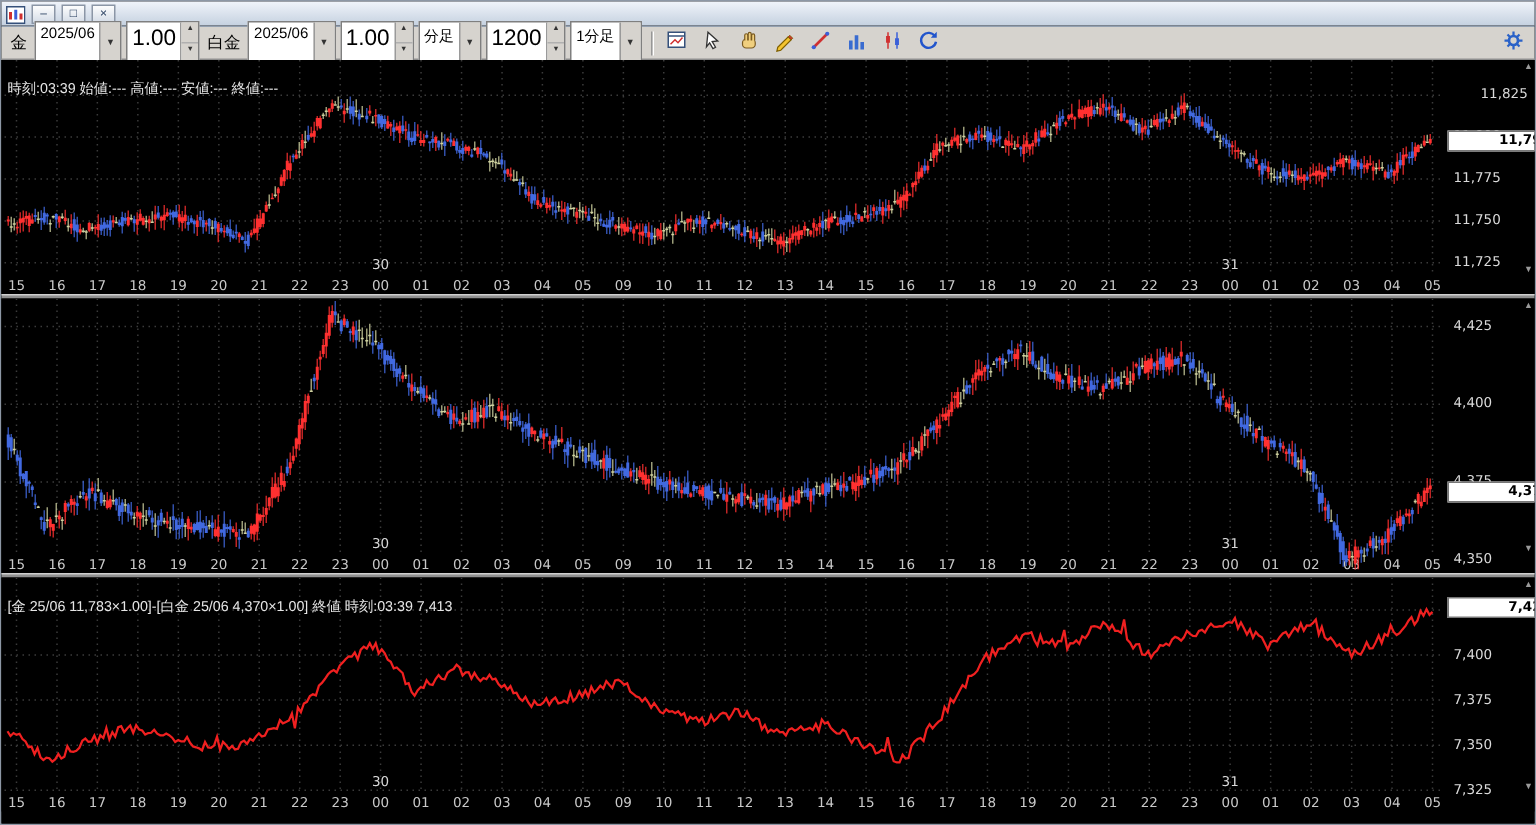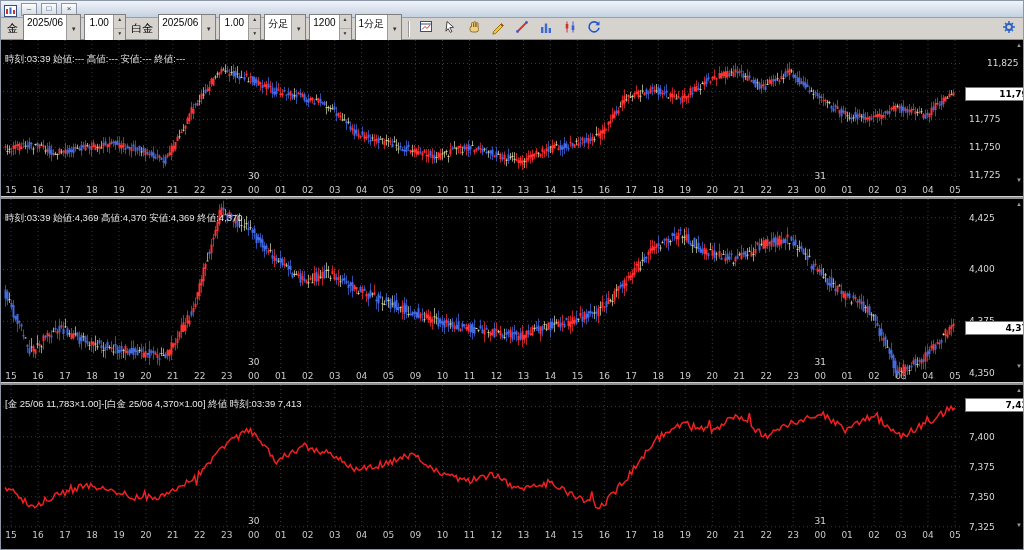--- a/index.html
+++ b/index.html
@@ -14,21 +14,21 @@
   .tb-btn{width:16px;height:13px;font-size:8px;line-height:10px;color:#1d3557;text-align:center;
     background:linear-gradient(#fdfdfd,#d4dce7);border:1px solid #8b96a6;cursor:default;padding:0;}
   
   .toolbar{height:22px;flex:0 0 22px;background:#d6d3ce;border-bottom:1px solid #8f8f8f;
     display:flex;align-items:center;gap:3px;padding:0 4px;}
   .tl-label{font-size:11px;color:#000;padding:0 2px;white-space:nowrap;}
   .combo,.spin{display:flex;height:30px;border:1px solid #7f7f7f;background:#fff;align-items:stretch;}
   .combo-val{font-size:10px;padding:2px 3px 0 3px;white-space:nowrap;}
   .combo-btn{width:14px;background:#d6d3ce;border-left:1px solid #9a9a9a;font-size:6px;color:#333;
     display:flex;align-items:center;justify-content:center;}
-  .spin-val{font-size:10px;padding:2px 3px 0 3px;min-width:28px;text-align:center;}
+  .spin-val{font-size:15px;padding:2px 3px 0 3px;min-width:28px;text-align:right;}
   .spin-btns{display:flex;flex-direction:column;width:12px;border-left:1px solid #9a9a9a;}
   .spin-btns span{flex:1;font-size:5px;line-height:8px;text-align:center;background:#d6d3ce;color:#333;}
   .spin-btns span + span{border-top:1px solid #b0b0b0;}
   .vsep{width:1px;height:16px;background:#979797;box-shadow:1px 0 0 #fff;margin:0 3px;}
   .icon-btn{width:21px;height:19px;background:#d6d3ce;border:1px solid #d6d3ce;
     display:flex;align-items:center;justify-content:center;padding:0;}
   .spacer{flex:1;}
   
   .charts{flex:1;background:#000;position:relative;}
   .panel{position:relative;background:#000;overflow:hidden;}
@@ -272,21 +272,20 @@
           <text x="954" y="180" fill="#c9c9c9" font-size="9" font-family="DejaVu Sans, sans-serif" text-anchor="middle">05</text>
           <text x="252.74285714285713" y="166" fill="#d8d8d8" font-size="9" font-family="DejaVu Sans, sans-serif" text-anchor="middle">30</text>
           <text x="819.1428571428571" y="166" fill="#d8d8d8" font-size="9" font-family="DejaVu Sans, sans-serif" text-anchor="middle">31</text>
           <path d="M32.5 145.6V158.5M34.5 150.2V159.4M38.5 141.5V153.4M42.5 134.7V150.5M46.5 131.1V142.8M48.5 133.4V144.7M56.5 129.7V139.9M60.5 122.0V130.1M70.5 129.0V140.6M72.5 131.3V140.6M90.5 138.4V152.6M92.5 142.0V154.4M110.5 142.1V153.1M124.5 145.1V161.3M126.5 149.1V156.4M142.5 147.4V159.1M144.5 144.2V162.1M154.5 151.9V156.2M156.5 149.3V165.6M166.5 150.0V160.6M168.5 150.1V162.1M170.5 136.6V161.2M172.5 143.5V149.6M174.5 138.9V151.6M176.5 131.5V149.7M178.5 132.4V141.1M180.5 119.2V139.4M182.5 116.0V133.3M184.5 119.1V135.7M186.5 111.5V128.8M188.5 116.6V128.0M192.5 102.6V117.6M194.5 98.5V110.1M196.5 92.6V105.9M198.5 80.5V101.3M200.5 76.1V93.8M202.5 63.9V87.7M204.5 63.4V77.1M210.5 40.1V60.9M212.5 34.9V47.9M214.5 27.0V39.1M216.5 16.6V39.9M218.5 5.3V27.0M220.5 4.5V19.3M228.5 10.7V19.2M234.5 15.3V29.1M267.5 49.1V55.8M273.5 50.0V68.3M283.5 58.0V69.1M297.5 71.6V79.3M301.5 71.7V86.5M305.5 80.4V85.2M309.5 76.5V81.4M313.5 67.1V86.8M317.5 68.5V86.7M321.5 67.5V86.7M331.5 66.4V75.5M333.5 69.5V81.7M337.5 70.7V87.1M353.5 85.4V92.5M355.5 87.9V95.2M361.5 86.6V100.4M365.5 91.9V103.2M373.5 85.6V96.6M401.5 101.3V120.4M419.5 113.1V121.8M425.5 111.7V120.1M427.5 110.3V124.0M429.5 112.2V127.6M431.5 117.6V130.5M445.5 115.0V128.0M453.5 123.2V133.2M459.5 129.2V132.9M465.5 124.5V132.0M467.5 124.3V134.8M483.5 122.4V143.4M489.5 131.8V142.5M491.5 129.6V137.4M495.5 123.4V137.5M499.5 126.8V139.9M509.5 127.8V144.6M517.5 132.9V146.2M521.5 126.0V148.2M523.5 135.5V144.4M525.5 130.8V145.8M529.5 128.4V136.8M531.5 126.3V137.3M539.5 126.9V142.5M547.5 122.8V131.1M557.5 120.3V127.8M561.5 115.7V132.7M567.5 117.1V130.6M569.5 116.5V135.0M571.5 111.5V132.5M573.5 117.1V126.6M579.5 106.8V119.5M583.5 111.9V124.2M597.5 106.0V124.2M601.5 96.4V112.5M603.5 107.0V113.2M607.5 92.1V105.4M613.5 89.3V105.2M617.5 87.2V99.9M623.5 78.6V97.1M625.5 76.7V92.4M627.5 72.9V81.9M629.5 72.7V81.6M631.5 70.3V85.1M633.5 62.3V78.5M635.5 62.4V73.5M637.5 59.1V73.4M647.5 50.6V64.4M649.5 41.0V61.3M651.5 40.6V54.6M653.5 42.0V55.2M655.5 44.3V55.0M665.5 38.4V48.7M675.5 33.4V45.7M677.5 30.0V47.7M685.5 28.3V43.6M703.5 44.8V60.5M705.5 48.8V61.0M711.5 46.3V60.5M718.5 44.5V59.9M724.5 51.8V65.2M734.5 56.7V67.3M740.5 45.9V60.9M750.5 45.4V57.7M754.5 42.0V57.5M756.5 42.7V46.5M762.5 37.9V50.1M764.5 39.6V54.3M766.5 36.9V50.1M770.5 33.5V51.0M776.5 32.4V48.7M778.5 35.9V51.3M780.5 32.9V49.4M786.5 28.3V45.6M814.5 60.0V67.8M816.5 67.4V75.4M818.5 65.8V75.9M836.5 86.5V96.2M842.5 92.0V99.5M844.5 91.8V108.2M854.5 95.4V102.8M856.5 100.1V108.5M860.5 94.9V110.6M866.5 100.1V118.7M882.5 132.8V148.3M898.5 162.7V177.9M902.5 160.6V180.6M904.5 165.3V180.5M912.5 158.5V166.4M920.5 158.5V170.6M924.5 147.4V170.7M930.5 141.8V152.0M932.5 140.8V154.4M936.5 140.1V145.7M938.5 140.5V150.1M944.5 129.2V143.7M946.5 131.5V139.9M948.5 126.2V135.7M950.5 119.7V137.3M952.5 120.0V133.1" stroke="#ff3030" fill="none" stroke-width="1" stroke-opacity="0.75"></path>
           <path d="M4.5 85.9V107.6M6.5 90.4V106.1M10.5 101.2V111.3M12.5 101.1V123.6M14.5 116.3V122.0M16.5 115.0V133.1M18.5 121.4V129.7M20.5 124.2V132.1M22.5 130.5V140.4M26.5 145.3V153.8M28.5 141.1V157.3M44.5 135.9V141.3M50.5 131.3V144.3M54.5 121.5V133.6M58.5 119.9V141.4M62.5 123.1V140.6M66.5 127.4V138.4M76.5 132.9V141.4M78.5 132.4V148.3M80.5 133.8V150.6M84.5 136.3V148.8M86.5 135.6V147.4M98.5 139.0V145.8M100.5 141.3V154.2M104.5 144.9V159.5M106.5 140.4V151.7M114.5 137.2V154.9M116.5 146.1V160.5M118.5 146.0V160.1M120.5 142.4V159.9M128.5 149.5V157.4M130.5 141.6V154.7M132.5 141.1V160.5M134.5 147.7V159.5M136.5 145.0V156.4M140.5 144.5V160.2M146.5 153.8V158.9M148.5 141.9V166.0M150.5 150.4V156.4M152.5 147.4V160.5M158.5 153.7V166.9M164.5 153.1V159.6M190.5 106.8V118.4M208.5 50.3V60.5M222.5 1.7V17.7M226.5 13.8V23.7M230.5 13.7V19.7M232.5 20.2V28.5M236.5 14.8V33.4M247.5 21.7V36.8M251.5 29.0V40.6M253.5 26.3V40.0M255.5 34.2V49.8M257.5 34.7V44.2M259.5 34.1V48.2M261.5 35.9V52.7M263.5 42.9V58.6M265.5 44.6V55.4M271.5 50.7V64.9M275.5 55.7V65.0M279.5 51.6V69.4M281.5 57.8V68.6M287.5 62.5V77.5M289.5 60.8V75.3M291.5 72.7V79.7M299.5 70.3V87.3M303.5 71.8V83.8M315.5 68.6V86.5M323.5 65.9V80.2M335.5 74.3V85.6M341.5 75.8V85.4M343.5 73.9V85.3M345.5 76.5V85.5M347.5 81.6V96.2M349.5 82.3V93.7M351.5 76.7V98.4M359.5 86.2V93.5M363.5 86.5V92.2M367.5 93.7V107.3M369.5 84.3V99.4M375.5 97.2V110.4M377.5 93.0V112.9M379.5 92.3V100.0M385.5 94.0V106.6M389.5 99.0V113.2M393.5 96.2V113.6M395.5 94.1V113.0M397.5 103.9V115.2M403.5 98.2V121.1M405.5 99.9V119.4M409.5 106.8V116.7M411.5 112.1V117.6M413.5 110.1V120.6M415.5 112.8V119.8M417.5 104.6V119.5M421.5 109.3V122.7M437.5 111.7V130.1M439.5 118.7V128.2M441.5 116.3V133.1M443.5 119.0V135.0M447.5 119.2V133.0M451.5 118.9V133.1M455.5 118.7V130.7M457.5 114.6V132.7M461.5 121.9V132.4M463.5 125.2V129.6M469.5 123.2V138.2M471.5 123.3V140.6M473.5 120.3V137.6M479.5 120.7V130.4M481.5 126.1V134.8M485.5 126.0V130.9M493.5 123.4V139.3M501.5 134.4V140.5M505.5 129.6V142.6M507.5 130.1V138.5M511.5 127.7V142.8M513.5 126.0V140.9M515.5 131.3V142.3M519.5 128.8V141.8M527.5 125.5V138.7M535.5 122.1V132.1M537.5 119.5V134.4M541.5 126.0V137.4M549.5 119.1V138.9M551.5 119.4V130.4M559.5 118.1V131.9M563.5 121.6V129.0M565.5 118.4V121.3M575.5 111.5V126.1M581.5 109.6V128.5M585.5 110.3V125.4M587.5 111.8V122.7M589.5 104.6V117.6M591.5 112.4V119.3M595.5 106.7V122.4M605.5 94.6V114.3M619.5 82.7V89.9M621.5 81.7V93.9M643.5 54.6V63.9M645.5 57.3V63.8M657.5 36.4V54.3M663.5 39.1V46.3M667.5 36.7V51.8M671.5 33.6V42.4M673.5 27.9V41.9M679.5 27.9V36.0M687.5 28.9V45.2M689.5 41.5V47.3M693.5 38.2V49.0M697.5 36.6V53.2M699.5 47.0V54.3M701.5 42.7V56.3M707.5 53.5V60.4M713.5 43.6V63.0M720.5 53.9V60.8M726.5 49.4V64.6M728.5 52.1V63.1M730.5 51.1V60.9M736.5 50.0V60.3M742.5 48.9V58.6M744.5 51.7V60.3M758.5 39.5V53.8M768.5 42.2V52.9M772.5 33.3V48.1M774.5 35.7V53.4M782.5 38.7V44.4M784.5 38.3V51.1M790.5 36.7V42.4M792.5 35.8V50.1M794.5 35.8V48.5M800.5 43.0V52.7M802.5 49.1V55.8M806.5 50.1V66.9M810.5 64.8V73.4M812.5 61.9V75.7M820.5 65.1V77.6M826.5 79.2V90.9M828.5 76.7V93.0M830.5 70.3V91.9M834.5 81.8V96.8M840.5 84.6V102.7M846.5 93.1V99.2M848.5 91.4V100.8M852.5 93.3V101.8M858.5 96.8V110.0M862.5 96.7V112.9M868.5 105.2V116.3M874.5 115.0V129.0M876.5 117.1V127.4M878.5 125.7V142.7M880.5 124.1V142.0M884.5 134.8V149.9M888.5 148.5V160.8M890.5 143.6V160.7M892.5 154.8V177.0M894.5 158.9V178.8M896.5 166.5V178.4M906.5 165.3V176.2M910.5 163.2V171.9M914.5 155.6V172.7M918.5 158.6V167.5M922.5 155.1V170.4M926.5 145.3V162.8M928.5 147.6V160.7M934.5 144.2V155.4M940.5 139.4V150.0" stroke="#4169e1" fill="none" stroke-width="1" stroke-opacity="0.75"></path>
           <path d="M8.5 93.5V104.0M24.5 138.2V139.1M30.5 139.1V153.2M36.5 136.3V149.5M40.5 145.7V154.2M52.5 128.5V133.4M64.5 119.7V129.0M68.5 130.9V138.1M74.5 127.4V137.5M82.5 133.6V142.2M88.5 142.6V151.2M94.5 136.5V152.1M96.5 141.0V150.8M102.5 143.1V158.3M108.5 146.1V150.5M112.5 145.5V156.5M122.5 149.6V159.0M138.5 147.9V154.0M160.5 148.3V157.1M162.5 149.4V156.3M206.5 53.5V61.8M224.5 10.0V15.3M238.5 14.2V28.9M240.5 19.3V32.8M243.5 20.0V31.8M245.5 16.9V30.6M249.5 21.2V31.1M269.5 44.3V53.7M277.5 59.1V63.9M285.5 64.1V68.0M293.5 71.2V77.8M295.5 71.8V76.3M307.5 75.7V88.9M311.5 74.4V83.9M319.5 71.0V79.8M325.5 63.5V79.2M327.5 66.9V79.0M329.5 76.5V82.2M339.5 76.2V88.0M357.5 91.7V95.8M371.5 93.4V98.3M381.5 97.6V111.9M383.5 101.3V106.2M387.5 98.2V108.7M391.5 96.4V108.5M399.5 107.4V113.5M407.5 107.2V118.4M423.5 112.8V123.5M433.5 109.0V124.8M435.5 114.4V125.5M449.5 120.0V129.8M475.5 128.8V129.9M477.5 130.6V133.3M487.5 130.6V138.7M497.5 130.8V134.4M503.5 129.7V140.4M533.5 125.2V132.6M543.5 122.2V130.3M545.5 124.8V132.2M553.5 116.6V133.2M555.5 120.0V125.3M577.5 119.5V123.3M593.5 106.9V120.2M599.5 102.3V116.6M609.5 99.6V103.5M611.5 95.2V107.3M615.5 85.2V98.3M639.5 62.3V72.5M641.5 52.9V67.1M659.5 45.8V52.4M661.5 41.7V44.2M669.5 40.6V46.7M681.5 36.3V44.4M683.5 29.6V46.1M691.5 41.3V54.0M695.5 40.1V54.1M709.5 43.8V51.3M715.5 52.8V61.6M722.5 51.0V55.0M732.5 62.7V67.2M738.5 53.1V57.1M746.5 48.9V60.7M748.5 48.0V52.8M752.5 48.5V62.3M760.5 39.5V47.2M788.5 43.8V51.2M796.5 46.0V57.8M798.5 41.4V53.1M804.5 48.6V61.0M808.5 49.8V58.5M822.5 69.0V79.9M824.5 74.0V83.3M832.5 79.2V88.9M838.5 85.1V87.2M850.5 101.6V106.3M864.5 105.9V114.2M870.5 113.1V121.9M872.5 114.8V121.8M886.5 140.7V148.8M900.5 168.7V179.0M908.5 166.0V175.7M916.5 158.2V168.7M942.5 133.8V136.6" stroke="#cfd2a0" fill="none" stroke-width="1" stroke-opacity="0.75"></path>
           <path d="M32.5 152.5V147.2M34.5 154.9V150.3M38.5 147.1V144.7M42.5 142.3V136.3M46.5 137.6V133.7M48.5 137.5V135.5M56.5 134.7V131.8M60.5 128.4V126.2M70.5 139.7V134.7M72.5 139.2V133.9M90.5 145.4V142.2M92.5 146.9V142.8M110.5 150.1V148.2M124.5 153.7V146.9M126.5 154.0V152.1M142.5 158.3V153.8M144.5 158.8V152.2M154.5 155.7V153.6M156.5 158.9V155.6M166.5 156.8V151.5M168.5 157.3V150.7M170.5 155.5V143.3M172.5 148.1V144.2M174.5 145.7V144.3M176.5 144.1V139.6M178.5 138.5V132.8M180.5 133.1V125.7M182.5 132.7V123.3M184.5 131.9V125.9M186.5 124.3V116.1M188.5 125.5V121.6M192.5 113.2V109.1M194.5 108.1V104.8M196.5 100.1V93.3M198.5 97.1V84.3M200.5 86.6V79.9M202.5 82.5V68.4M204.5 69.9V64.9M210.5 54.1V45.5M212.5 40.6V38.8M214.5 37.0V31.0M216.5 32.0V22.8M218.5 24.8V11.0M220.5 16.1V8.4M228.5 17.7V13.3M234.5 24.2V18.6M267.5 53.5V51.3M273.5 62.0V57.3M283.5 66.3V64.7M297.5 77.1V75.7M301.5 80.8V76.7M305.5 83.6V81.5M309.5 80.7V79.1M313.5 82.3V74.1M317.5 82.2V75.6M321.5 79.6V72.9M331.5 75.0V71.8M333.5 80.5V75.1M337.5 81.1V78.0M353.5 90.3V86.0M355.5 90.5V88.1M361.5 93.9V90.0M365.5 97.3V95.0M373.5 95.7V93.5M401.5 113.3V106.5M419.5 118.7V115.2M425.5 119.0V114.5M427.5 121.0V115.8M429.5 124.0V117.5M431.5 123.3V120.3M445.5 124.0V120.7M453.5 129.8V127.6M459.5 132.2V130.0M465.5 130.5V127.7M467.5 131.9V125.8M483.5 135.5V130.7M489.5 136.7V133.8M491.5 135.9V130.2M495.5 131.7V129.9M499.5 136.6V132.1M509.5 138.2V130.9M517.5 141.3V137.0M521.5 140.4V132.6M523.5 140.6V136.0M525.5 138.7V132.0M529.5 136.0V134.5M531.5 136.5V127.7M539.5 135.3V128.3M547.5 130.2V123.8M557.5 127.7V122.6M561.5 126.1V123.3M567.5 127.1V122.1M569.5 128.3V122.6M571.5 125.0V118.3M573.5 124.4V120.9M579.5 117.2V114.1M583.5 120.5V113.0M597.5 117.4V109.2M601.5 107.9V103.1M603.5 109.1V107.7M607.5 104.9V99.0M613.5 101.4V91.9M617.5 91.7V87.4M623.5 89.6V80.7M625.5 86.6V84.4M627.5 78.8V77.1M629.5 81.0V76.6M631.5 78.6V74.1M633.5 75.7V68.8M635.5 66.4V64.9M637.5 72.5V62.4M647.5 56.1V53.1M649.5 53.8V49.3M651.5 51.4V47.1M653.5 51.3V48.1M655.5 48.8V45.6M665.5 41.3V39.7M675.5 40.3V37.0M677.5 40.5V33.8M685.5 41.5V35.6M703.5 54.9V48.7M705.5 55.7V50.7M711.5 56.7V51.3M718.5 57.7V52.0M724.5 62.1V58.6M734.5 62.3V58.2M740.5 60.0V53.7M750.5 57.5V52.8M754.5 54.6V49.9M756.5 45.4V43.6M762.5 49.8V41.6M764.5 49.2V41.1M766.5 47.1V40.0M770.5 47.5V41.5M776.5 45.7V39.4M778.5 47.3V36.9M780.5 45.3V40.7M786.5 38.6V35.5M814.5 66.1V64.8M816.5 72.4V69.4M818.5 73.2V70.4M836.5 93.2V86.8M842.5 98.6V92.3M844.5 100.5V94.4M854.5 100.2V98.1M856.5 103.7V102.0M860.5 105.2V102.5M866.5 113.6V107.4M882.5 141.4V138.9M898.5 173.1V168.3M902.5 176.7V165.3M904.5 172.7V167.8M912.5 165.0V161.4M920.5 164.5V160.3M924.5 162.6V153.3M930.5 149.6V146.5M932.5 151.6V145.1M936.5 144.7V143.3M938.5 145.2V143.4M944.5 136.8V130.3M946.5 138.5V135.5M948.5 135.6V128.0M950.5 129.7V126.2M952.5 127.2V124.7" stroke="#ff3030" fill="none" stroke-width="2"></path>
           <path d="M4.5 90.6V99.4M6.5 92.5V101.8M10.5 104.1V108.2M12.5 106.0V118.5M14.5 116.9V120.4M16.5 115.0V125.1M18.5 122.1V123.5M20.5 125.3V127.6M22.5 136.0V137.6M26.5 145.8V147.7M28.5 149.0V154.9M44.5 136.9V138.7M50.5 136.5V138.4M54.5 129.0V130.8M58.5 126.7V133.3M62.5 129.8V135.1M66.5 129.3V136.5M76.5 133.6V137.8M78.5 137.9V145.0M80.5 136.0V142.3M84.5 137.3V143.2M86.5 142.2V144.7M98.5 141.2V144.5M100.5 146.2V149.3M104.5 147.8V151.3M106.5 142.9V148.8M114.5 145.1V147.6M116.5 147.4V154.4M118.5 151.0V153.7M120.5 146.9V152.4M128.5 150.4V155.8M130.5 149.1V154.3M132.5 148.8V156.0M134.5 149.5V153.1M136.5 151.6V156.3M140.5 149.4V153.0M146.5 154.0V156.1M148.5 150.2V158.9M150.5 152.3V153.6M152.5 151.8V154.2M158.5 159.2V160.8M164.5 154.8V159.1M190.5 112.2V116.5M208.5 52.8V55.2M222.5 8.6V11.2M226.5 14.6V21.9M230.5 15.1V19.3M232.5 21.7V23.0M236.5 21.1V27.8M247.5 29.3V31.3M251.5 30.8V33.8M253.5 29.6V33.9M255.5 34.5V44.0M257.5 37.7V41.3M259.5 38.4V43.7M261.5 40.2V48.4M263.5 46.8V52.3M265.5 46.5V50.1M271.5 56.3V59.4M275.5 59.0V61.7M279.5 58.9V63.5M281.5 59.8V66.4M287.5 66.5V70.1M289.5 67.1V70.7M291.5 73.9V78.4M299.5 74.2V83.7M303.5 79.5V82.0M315.5 72.8V82.6M323.5 71.5V79.1M335.5 78.2V81.1M341.5 79.7V81.7M343.5 78.9V81.6M345.5 81.7V84.5M347.5 86.0V88.9M349.5 83.8V86.8M351.5 83.1V92.1M359.5 88.0V92.7M363.5 89.8V92.0M367.5 94.8V99.9M369.5 91.5V97.4M375.5 100.5V102.3M377.5 95.3V104.6M379.5 97.3V98.8M385.5 98.6V102.8M389.5 99.7V109.6M393.5 102.8V108.7M395.5 100.9V110.9M397.5 108.3V111.2M403.5 104.1V114.9M405.5 106.3V113.0M409.5 114.8V116.2M411.5 113.3V116.5M413.5 112.7V114.8M415.5 113.3V118.3M417.5 109.3V119.3M421.5 114.4V115.8M437.5 118.8V127.5M439.5 120.3V124.3M441.5 122.3V125.8M443.5 121.6V128.6M447.5 122.0V127.6M451.5 122.6V128.1M455.5 125.9V130.0M457.5 122.6V130.4M461.5 124.4V128.4M463.5 125.2V127.0M469.5 125.4V133.0M471.5 124.7V134.0M473.5 128.1V134.6M479.5 126.4V129.5M481.5 130.2V134.2M485.5 128.8V130.7M493.5 129.2V138.3M501.5 135.7V138.0M505.5 133.2V136.0M507.5 132.6V134.4M511.5 133.2V140.6M513.5 133.2V134.7M515.5 132.3V136.2M519.5 134.2V140.8M527.5 131.3V135.3M535.5 127.9V129.5M537.5 126.5V132.1M541.5 126.7V131.4M549.5 122.7V131.6M551.5 123.1V129.0M559.5 124.4V128.5M563.5 125.0V128.1M565.5 119.0V121.3M575.5 118.9V124.3M581.5 117.5V122.8M585.5 114.9V119.7M587.5 112.4V118.5M589.5 111.7V114.0M591.5 113.2V115.0M595.5 112.6V114.8M605.5 102.4V107.9M619.5 86.0V88.5M621.5 84.7V87.6M643.5 57.9V63.3M645.5 57.8V59.5M657.5 44.2V46.9M663.5 40.0V41.8M667.5 39.8V44.2M671.5 34.1V37.1M673.5 34.8V36.7M679.5 30.6V31.9M687.5 35.3V43.9M689.5 44.0V46.1M693.5 38.9V48.7M697.5 43.7V50.3M699.5 49.3V53.6M701.5 50.2V53.9M707.5 54.3V56.9M713.5 51.5V59.3M720.5 58.7V60.7M726.5 54.6V61.1M728.5 57.6V60.6M730.5 54.5V56.2M736.5 56.5V60.1M742.5 53.4V55.5M744.5 52.1V58.0M758.5 45.3V51.4M768.5 43.1V45.2M772.5 39.3V43.6M774.5 38.1V47.6M782.5 40.3V44.1M784.5 39.7V43.9M790.5 37.7V41.8M792.5 42.7V46.8M794.5 40.4V46.5M800.5 47.1V50.0M802.5 50.0V55.2M806.5 56.7V60.7M810.5 67.0V69.8M812.5 65.3V71.2M820.5 70.1V75.7M826.5 79.3V85.7M828.5 84.0V86.8M830.5 78.2V88.7M834.5 89.7V91.9M840.5 91.6V94.9M846.5 94.6V96.7M848.5 94.6V99.1M852.5 96.3V99.2M858.5 100.1V103.5M862.5 102.4V112.2M868.5 107.3V115.7M874.5 115.5V122.3M876.5 124.0V126.9M878.5 129.3V137.0M880.5 129.7V136.4M884.5 137.4V147.0M888.5 149.4V154.7M890.5 151.2V158.8M892.5 156.3V169.1M894.5 161.8V174.3M896.5 171.2V175.9M906.5 167.5V170.0M910.5 166.7V168.6M914.5 159.9V166.6M918.5 161.0V162.8M922.5 160.2V163.0M926.5 152.5V157.5M928.5 150.2V155.0M934.5 145.5V150.5M940.5 141.0V143.8" stroke="#4169e1" fill="none" stroke-width="2"></path>
           <path d="M8.5 100.2V101.2M24.5 138.6V139.6M30.5 147.4V148.4M36.5 144.6V145.6M40.5 147.3V148.3M52.5 131.7V132.7M64.5 127.2V128.3M68.5 134.3V135.3M74.5 134.4V135.4M82.5 137.2V138.2M88.5 145.7V146.7M94.5 144.6V145.6M96.5 147.2V148.2M102.5 151.1V152.1M108.5 148.1V149.1M112.5 152.5V153.5M122.5 151.1V152.1M138.5 151.0V152.0M160.5 153.9V154.9M162.5 156.0V157.0M206.5 61.4V62.4M224.5 15.2V16.2M238.5 20.7V21.7M240.5 26.1V27.1M243.5 27.6V28.6M245.5 24.1V25.2M249.5 28.2V29.2M269.5 50.9V51.9M277.5 62.8V61.7M285.5 65.8V66.8M293.5 75.0V76.0M295.5 74.8V75.8M307.5 83.2V84.2M311.5 83.2V84.2M319.5 77.8V78.8M325.5 71.0V72.0M327.5 70.7V71.7M329.5 78.7V79.7M339.5 82.3V83.3M357.5 93.9V94.9M371.5 94.5V95.5M381.5 104.2V105.2M383.5 105.0V106.0M387.5 100.9V101.9M391.5 104.5V105.5M399.5 107.9V108.9M407.5 115.1V116.1M423.5 120.3V121.3M433.5 117.2V118.2M435.5 118.5V119.5M449.5 124.4V125.4M475.5 128.9V129.9M477.5 130.8V131.8M487.5 133.1V134.1M497.5 132.0V133.2M503.5 137.9V138.9M533.5 128.9V129.9M543.5 124.9V125.9M545.5 129.7V130.7M553.5 124.6V125.6M555.5 123.2V124.2M577.5 119.8V120.8M593.5 113.5V114.5M599.5 107.9V108.9M609.5 100.9V102.1M611.5 101.9V102.9M615.5 90.5V91.5M639.5 69.4V70.4M641.5 62.0V60.7M659.5 48.4V49.4M661.5 43.3V44.3M669.5 42.0V43.0M681.5 37.7V38.7M683.5 37.8V38.8M691.5 46.1V47.1M695.5 48.2V49.2M709.5 50.0V51.0M715.5 54.6V55.6M722.5 55.0V56.0M732.5 63.7V64.7M738.5 54.8V55.8M746.5 55.8V56.8M748.5 51.8V52.8M752.5 55.1V56.1M760.5 44.7V45.7M788.5 43.9V44.9M796.5 49.9V50.9M798.5 49.3V48.2M804.5 54.5V55.5M808.5 56.7V57.7M822.5 77.7V78.7M824.5 76.4V75.3M832.5 84.0V85.0M838.5 86.6V87.6M850.5 103.4V104.4M864.5 108.0V109.1M870.5 115.2V116.2M872.5 116.3V117.3M886.5 147.8V148.8M900.5 171.7V172.7M908.5 171.1V172.1M916.5 165.1V166.1M942.5 134.9V135.9" stroke="#cfd2a0" fill="none" stroke-width="2"></path>
         </svg>
-      <div class="info">時刻:03:39 始値:4,369 高値:4,370 安値:4,369 終値:4,370</div>
       <div class="axis">
         <span class="ax-up">▲</span>
         <span class="ax-dn">▼</span>
       <span class="ytick" style="top: 13.6585px;">4,425</span>
           <span class="ytick" style="top: 65.4878px;">4,400</span>
           <span class="ytick" style="top: 117.317px;">4,375</span>
           <span class="ytick" style="top: 169.146px;">4,350</span>
           <span class="price-badge" style="top: 121.537px;">4,372</span>
         </div>
     </div>

